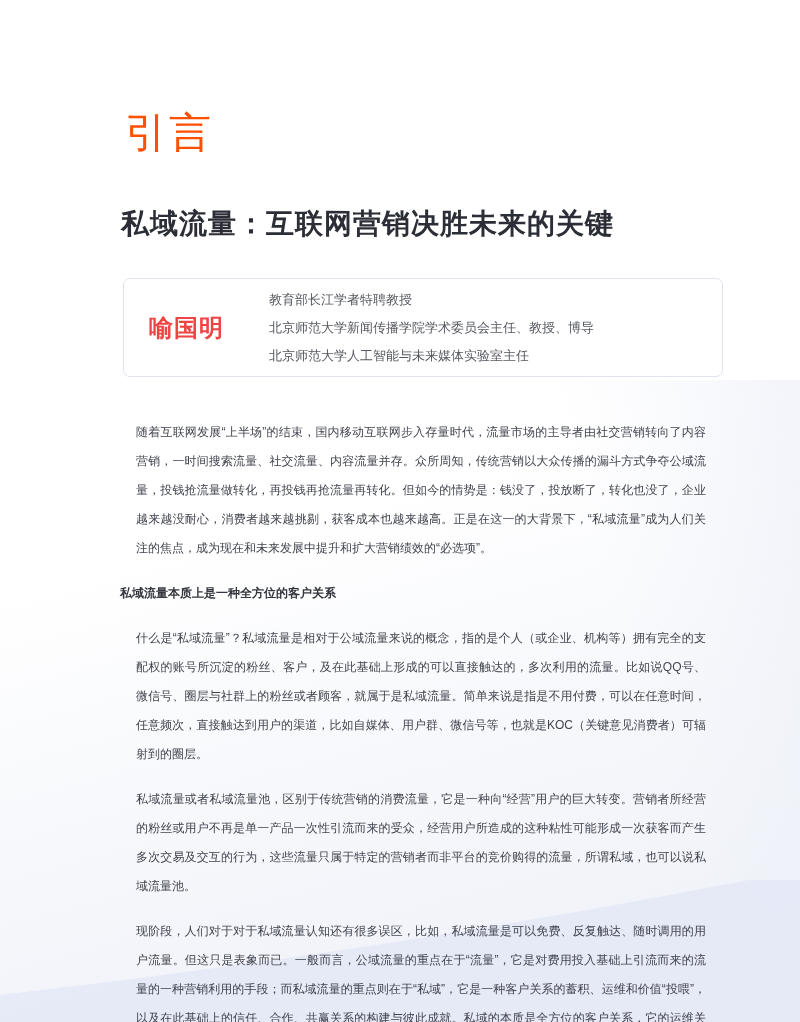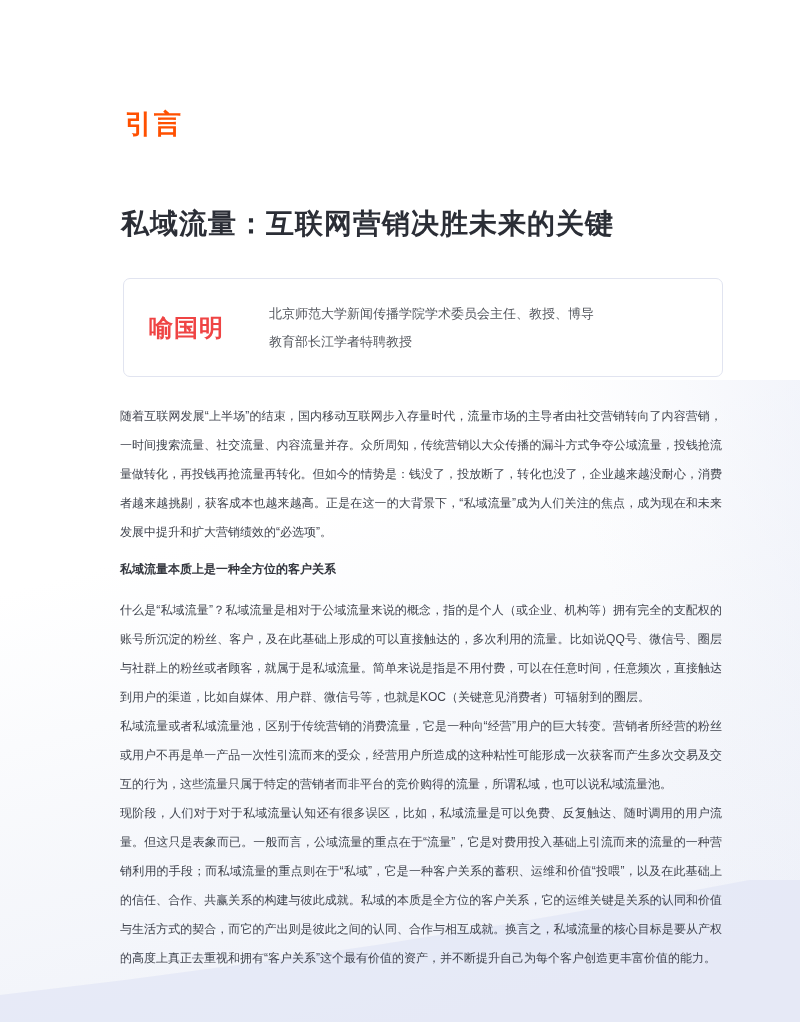--- a/index.html
+++ b/index.html
@@ -35,21 +35,21 @@
     pointer-events: none;
   }
   .wave-svg {
     position: absolute; left: 0; bottom: 0;
     width: 800px; height: 142px;
     display: block;
     pointer-events: none;
   }
   .section-label {
     position: absolute; left: 125px; top: 108px;
-    font-size: 27px; font-weight: 700;
+    font-size: 42px; font-weight: 400;
     color: #FF5000;
     letter-spacing: 2px;
     line-height: 1.2;
   }
   .article-title {
     position: absolute; left: 121px; top: 208px;
     margin: 0;
     font-size: 28px; font-weight: 800;
     color: #2b2e36;
     letter-spacing: 1px;
@@ -86,21 +86,21 @@
     white-space: nowrap;
   }
   .body-text {
     position: absolute; left: 120px; top: 402px;
     width: 602px;
     font-size: 12px;
     line-height: 29px;
     color: #40444e;
     text-align: justify;
   }
-  .body-text p { margin: 0; }
+  .body-text p { margin: 16px; }
   .body-subheading {
     margin: 8px 0 12px 0;
     font-size: 12px;
     line-height: 29px;
     font-weight: 700;
     color: #33363e;
     text-align: left;
   }
 </style>
 </head>
@@ -115,22 +115,23 @@
     <path d="M0,115 Q400,70 800,-10 L800,142 L0,142 Z" fill="#e4e8f6" opacity="0.85"></path>
   </svg>
 
   <div class="section-label">引言</div>
 
   <h1 class="article-title">私域流量：互联网营销决胜未来的关键</h1>
 
   <div class="author-card">
     <div class="author-name">喻国明</div>
     <div class="author-titles">
+      <div class="author-title-line">教育部长江学者特聘教授</div>
       <div class="author-title-line">北京师范大学新闻传播学院学术委员会主任、教授、博导</div>
-      <div class="author-title-line">教育部长江学者特聘教授</div>
+      <div class="author-title-line">北京师范大学人工智能与未来媒体实验室主任</div>
     </div>
   </div>
 
   <div class="body-text">
     <p>随着互联网发展“上半场”的结束，国内移动互联网步入存量时代，流量市场的主导者由社交营销转向了内容营销，一时间搜索流量、社交流量、内容流量并存。众所周知，传统营销以大众传播的漏斗方式争夺公域流量，投钱抢流量做转化，再投钱再抢流量再转化。但如今的情势是：钱没了，投放断了，转化也没了，企业越来越没耐心，消费者越来越挑剔，获客成本也越来越高。正是在这一的大背景下，“私域流量”成为人们关注的焦点，成为现在和未来发展中提升和扩大营销绩效的“必选项”。</p>
     <h3 class="body-subheading">私域流量本质上是一种全方位的客户关系</h3>
     <p>什么是“私域流量”？私域流量是相对于公域流量来说的概念，指的是个人（或企业、机构等）拥有完全的支配权的账号所沉淀的粉丝、客户，及在此基础上形成的可以直接触达的，多次利用的流量。比如说QQ号、微信号、圈层与社群上的粉丝或者顾客，就属于是私域流量。简单来说是指是不用付费，可以在任意时间，任意频次，直接触达到用户的渠道，比如自媒体、用户群、微信号等，也就是KOC（关键意见消费者）可辐射到的圈层。</p>
     <p>私域流量或者私域流量池，区别于传统营销的消费流量，它是一种向“经营”用户的巨大转变。营销者所经营的粉丝或用户不再是单一产品一次性引流而来的受众，经营用户所造成的这种粘性可能形成一次获客而产生多次交易及交互的行为，这些流量只属于特定的营销者而非平台的竞价购得的流量，所谓私域，也可以说私域流量池。</p>
     <p>现阶段，人们对于对于私域流量认知还有很多误区，比如，私域流量是可以免费、反复触达、随时调用的用户流量。但这只是表象而已。一般而言，公域流量的重点在于“流量”，它是对费用投入基础上引流而来的流量的一种营销利用的手段；而私域流量的重点则在于“私域”，它是一种客户关系的蓄积、运维和价值“投喂”，以及在此基础上的信任、合作、共赢关系的构建与彼此成就。私域的本质是全方位的客户关系，它的运维关键是关系的认同和价值与生活方式的契合，而它的产出则是彼此之间的认同、合作与相互成就。换言之，私域流量的核心目标是要从产权的高度上真正去重视和拥有“客户关系”这个最有价值的资产，并不断提升自己为每个客户创造更丰富价值的能力。</p>
   </div>

